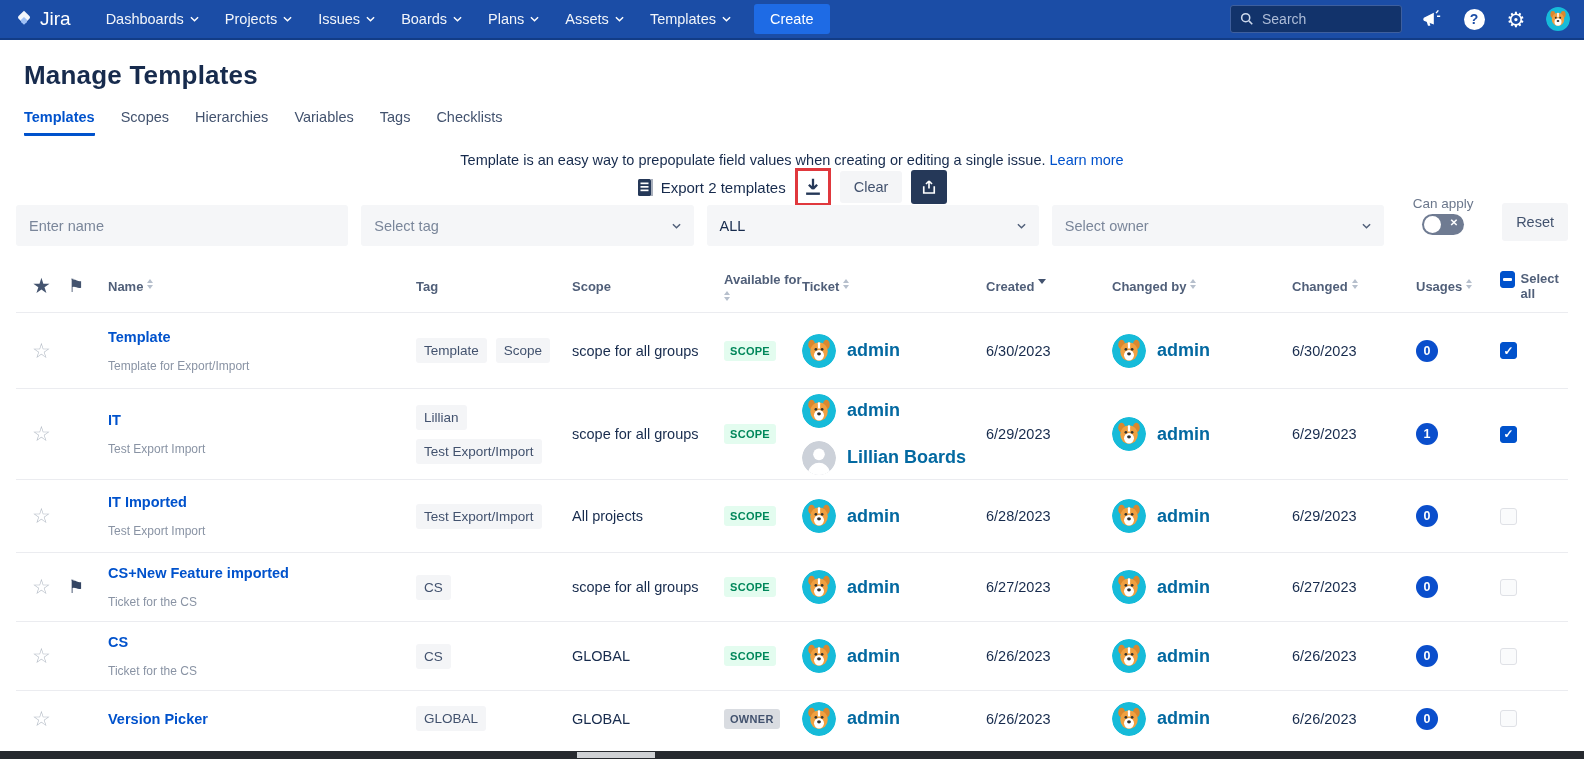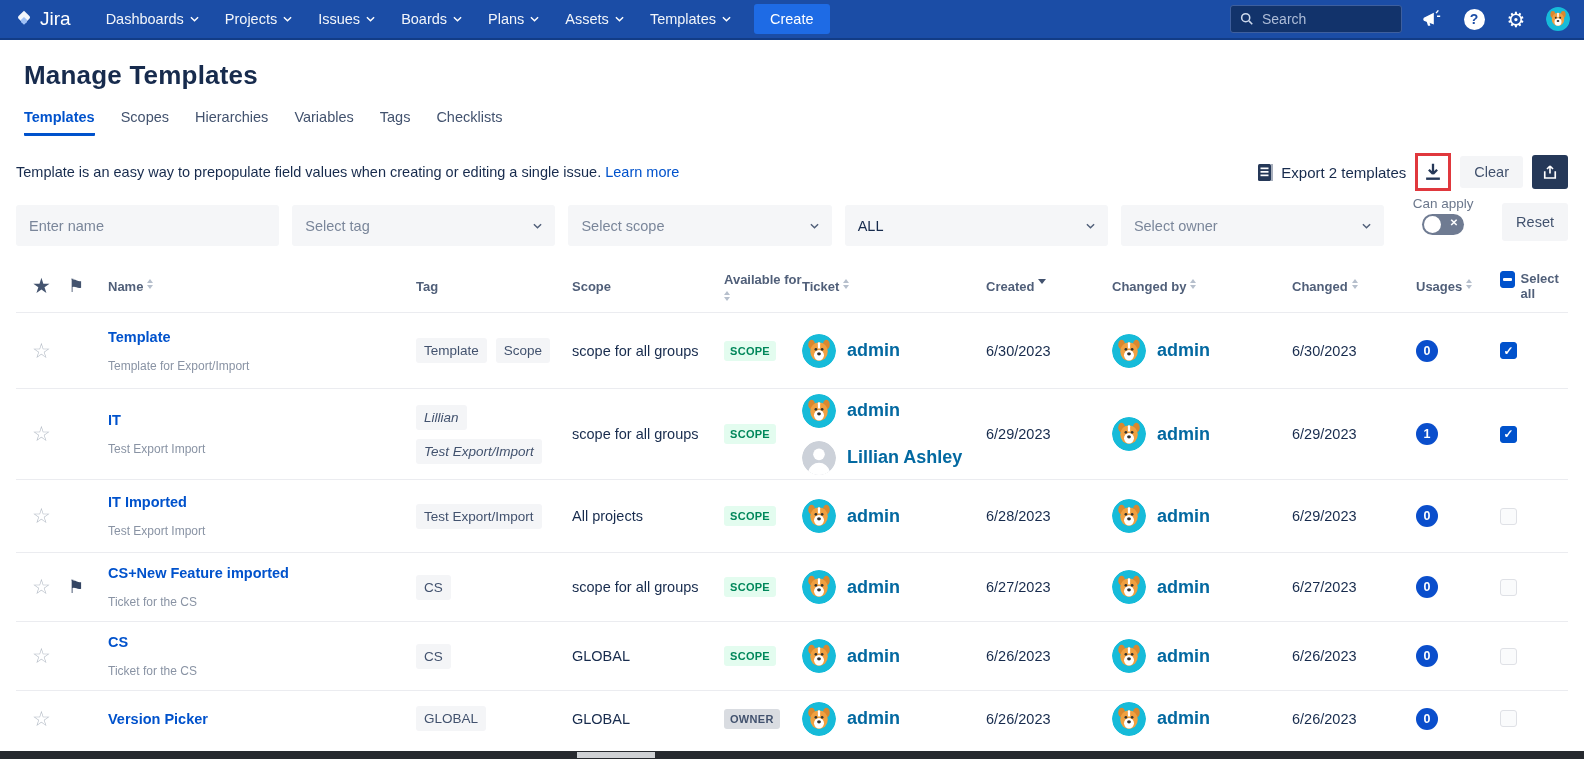--- a/index.html
+++ b/index.html
@@ -29,21 +29,21 @@
   .avatar-sm { width:26px; height:26px; border-radius:50%; overflow:hidden; }
 
   
   .page { padding:0 16px; }
   .page-title { font-size:26px; font-weight:700; color:#172b4d; margin:20px 0 0 8px; letter-spacing:.2px;}
   .tabs { display:flex; gap:26px; margin:18px 0 0 8px; }
   .tab { font-size:14.5px; color:#42526e; padding-bottom:8px; cursor:pointer; }
   .tab.active { color:#0052cc; font-weight:700; border-bottom:3px solid #0052cc; border-radius:1px;}
 
   
-  .intro-row { display:flex; align-items:center; justify-content:space-between; margin-top:16px; height:40px;}
+  .intro-row { display:flex; align-items:center; justify-content:space-between; margin-top:16px; height:40px;flex-direction:column;}
   .intro { font-size:14.5px; color:#172b4d; }
   .intro a { color:#0052cc; text-decoration:none; cursor:pointer;}
   .export-cluster { display:flex; align-items:center; gap:9px; }
   .export-lbl { font-size:15px; color:#172b4d; display:flex; align-items:center; gap:7px; cursor:pointer;}
   .red-box { border:3px solid var(--highlight-red,#e0383d); width:36px; height:38px;
     display:flex; align-items:center; justify-content:center; }
   .btn-grey { background:#f4f5f7; color:#42526e; border:none; border-radius:3px; font-size:14.5px;
     padding:8px 14px; cursor:pointer; font-family:inherit;}
   .btn-navy { background:#253858; border:none; border-radius:3px; width:36px; height:34px;
     display:flex; align-items:center; justify-content:center; cursor:pointer;}
@@ -77,21 +77,21 @@
   .tri-d.dark { border-top-color:#42526e; border-left-width:4px; border-right-width:4px; border-top-width:5px;}
   .star-h { color:#44546f; font-size:21px; }
   .flag-h { color:#44546f; font-size:18px; }
   .row { border-top:1px solid #ebecf0; }
   .row-star { color:#b8bfc9; font-size:21px; cursor:pointer;}
   .row-flag { color:#344563; font-size:18px; }
   .name-cell { display:flex; flex-direction:column; gap:14px; padding:12px 0;}
   .tpl-name { color:#0052cc; font-size:14.5px; font-weight:700; text-decoration:none; cursor:pointer;}
   .tpl-desc { color:#8993a4; font-size:12px; }
   .tags { display:flex; gap:9px; flex-wrap:wrap; padding-right:8px;}
-  .tags.stack { flex-direction:column; align-items:flex-start;font-style:italic; }
+  .tags.stack { flex-direction:column; align-items:flex-start; }
   .chip { background:#f4f5f7; color:#42526e; font-size:13.5px; padding:5px 8px; border-radius:3px; white-space:nowrap;}
   .scope-txt { font-size:14.5px; color:#172b4d; }
   .badge { font-size:11px; font-weight:700; letter-spacing:.3px; padding:4px 6px; border-radius:3px; width:max-content;}
   .badge.green { background:var(--badge-green-bg,#e3fcef); color:var(--badge-green-text,#00875a); }
   .badge.grey  { background:var(--badge-grey-bg,#d9dce1); color:var(--badge-grey-text,#42526e); }
   .owners { display:flex; flex-direction:column; gap:13px; }
   .owner { display:flex; align-items:center; gap:11px; }
   .avatar { width:34px; height:34px; border-radius:50%; flex:0 0 34px;}
   .owner a { color:#0369a1; font-size:18px; font-weight:700; text-decoration:none; cursor:pointer;}
   .date { font-size:14.5px; color:#172b4d; }
@@ -265,26 +265,20 @@
     <div class="f-input">
       <input placeholder="Enter name" style="">
     </div>
     <div class="f-select">
       <span>Select tag</span>
       <svg class="chev" viewBox="0 0 10 6" width="11" height="7">
           <path d="M1 1l4 4 4-4" fill="none" stroke="#505f79" stroke-width="1.6"></path>
         </svg>
     </div>
     <div class="f-select">
-      <span>Select scope</span>
-      <svg class="chev" viewBox="0 0 10 6" width="11" height="7">
-          <path d="M1 1l4 4 4-4" fill="none" stroke="#505f79" stroke-width="1.6"></path>
-        </svg>
-    </div>
-    <div class="f-select">
       <span class="val-dark">ALL</span>
       <svg class="chev" viewBox="0 0 10 6" width="11" height="7">
           <path d="M1 1l4 4 4-4" fill="none" stroke="#505f79" stroke-width="1.6"></path>
         </svg>
     </div>
     <div class="f-select">
       <span>Select owner</span>
       <svg class="chev" viewBox="0 0 10 6" width="11" height="7">
           <path d="M1 1l4 4 4-4" fill="none" stroke="#505f79" stroke-width="1.6"></path>
         </svg>
@@ -410,21 +404,21 @@
       <div class="owner">
         <svg class="avatar" viewBox="0 0 24 24">
             <use href="#dog-avatar"></use>
           </svg>
         <a>admin</a>
       </div>
       <div class="owner">
         <svg class="avatar" viewBox="0 0 24 24">
             <use href="#person-avatar"></use>
           </svg>
-        <a>Lillian Ashley</a>
+        <a>Lillian Boards</a>
       </div>
     </div>
     <span class="date">6/29/2023</span>
     <div class="owner">
       <svg class="avatar" viewBox="0 0 24 24">
           <use href="#dog-avatar"></use>
         </svg>
       <a>admin</a>
     </div>
     <span class="date">6/29/2023</span>

